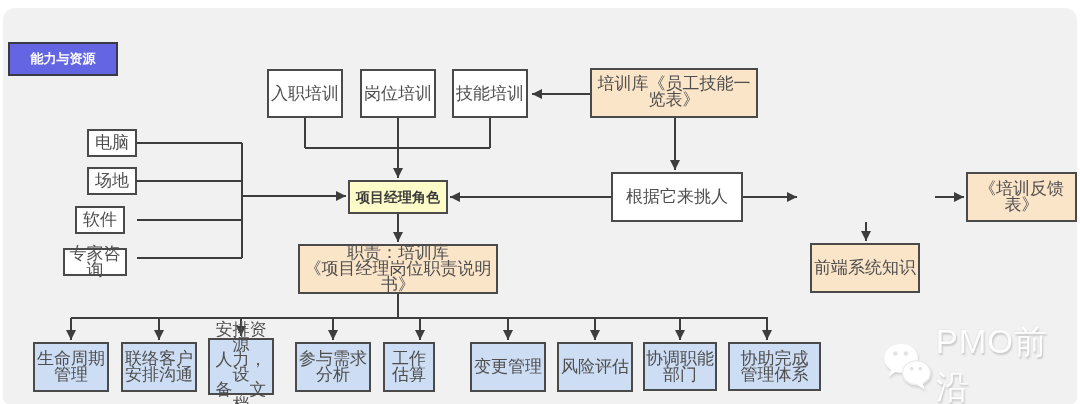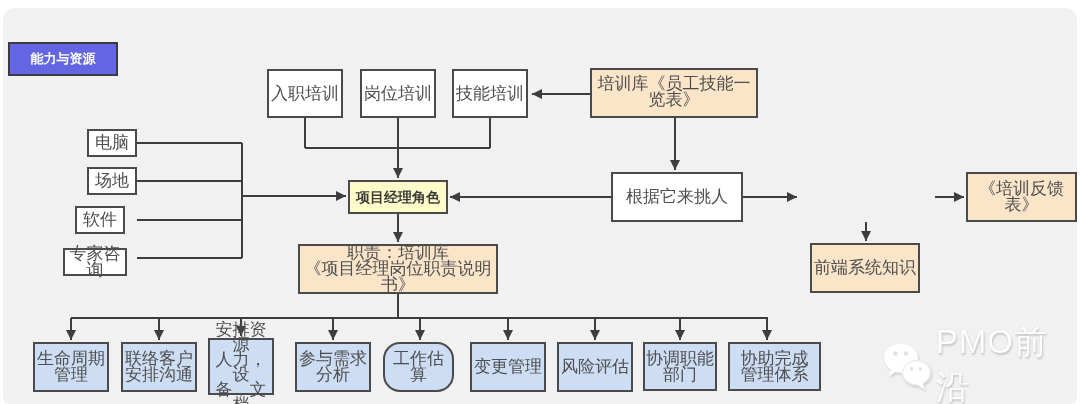--- a/index.html
+++ b/index.html
@@ -34,21 +34,21 @@
   #n-role{left:348px;top:180px;width:100px;height:34px;font-size:14px;}
   #n-duty{left:298px;top:244px;width:200px;height:50px;}
   #n-pick{left:611px;top:172px;width:132px;height:50px;}
   #n-arrange{left:799px;top:172px;width:136px;height:50px;}
   #n-feedback{left:966px;top:172px;width:111px;height:50px;}
   #n-frontend{left:810px;top:243px;width:110px;height:50px;}
   #b-0{left:33px;top:342px;width:76px;height:50px;}
   #b-1{left:121px;top:342px;width:76px;height:50px;}
   #b-2{left:208px;top:338px;width:66px;height:57px;line-height:15px;}
   #b-3{left:295px;top:342px;width:76px;height:50px;}
-  #b-4{left:383px;top:342px;width:71px;height:50px;border-radius:17px;}
+  #b-4{left:383px;top:342px;width:52px;height:50px;}
   #b-5{left:470px;top:342px;width:76px;height:50px;}
   #b-6{left:557px;top:342px;width:76px;height:50px;}
   #b-7{left:643px;top:342px;width:74px;height:49px;}
   #b-8{left:728px;top:342px;width:93px;height:49px;}
   
   .watermark{position:absolute;left:880px;top:334px;width:196px;height:62px;display:flex;
              align-items:center;color:#fdfdfd;
              text-shadow:1px 2px 2px rgba(0,0,0,0.18), -1px -1px 0 rgba(0,0,0,0.03);}
   .watermark .wm-text{font-size:33px;letter-spacing:1px;margin-left:4px;}
   .wm-logo{filter:drop-shadow(1px 2px 1px rgba(0,0,0,0.14));}

